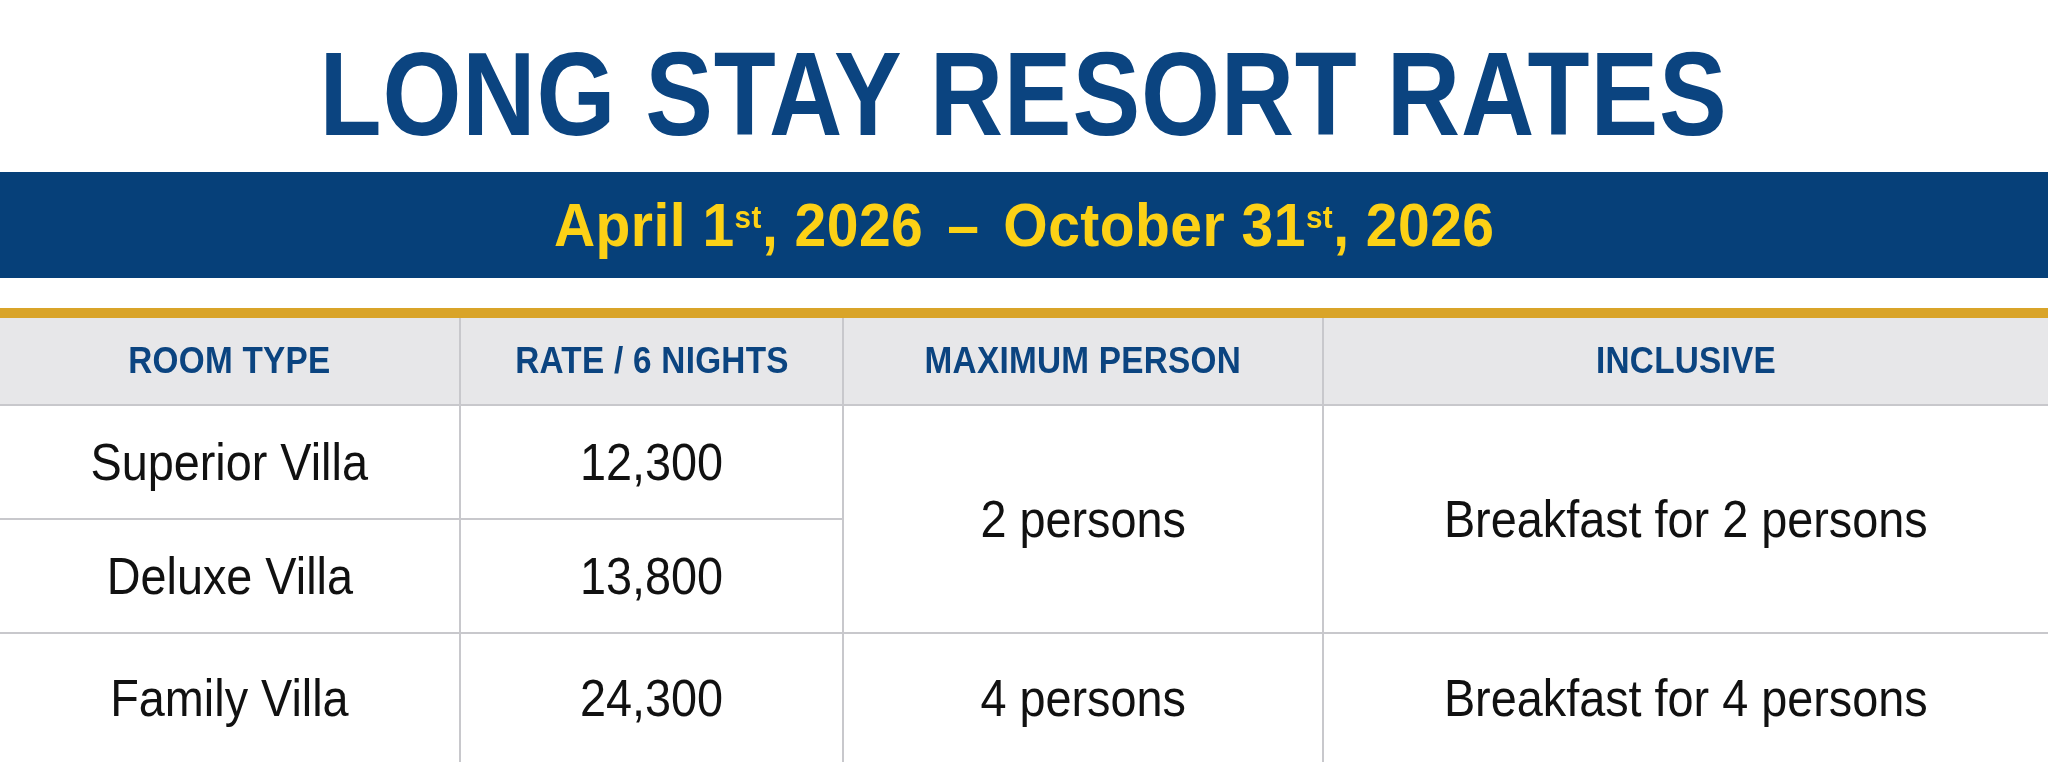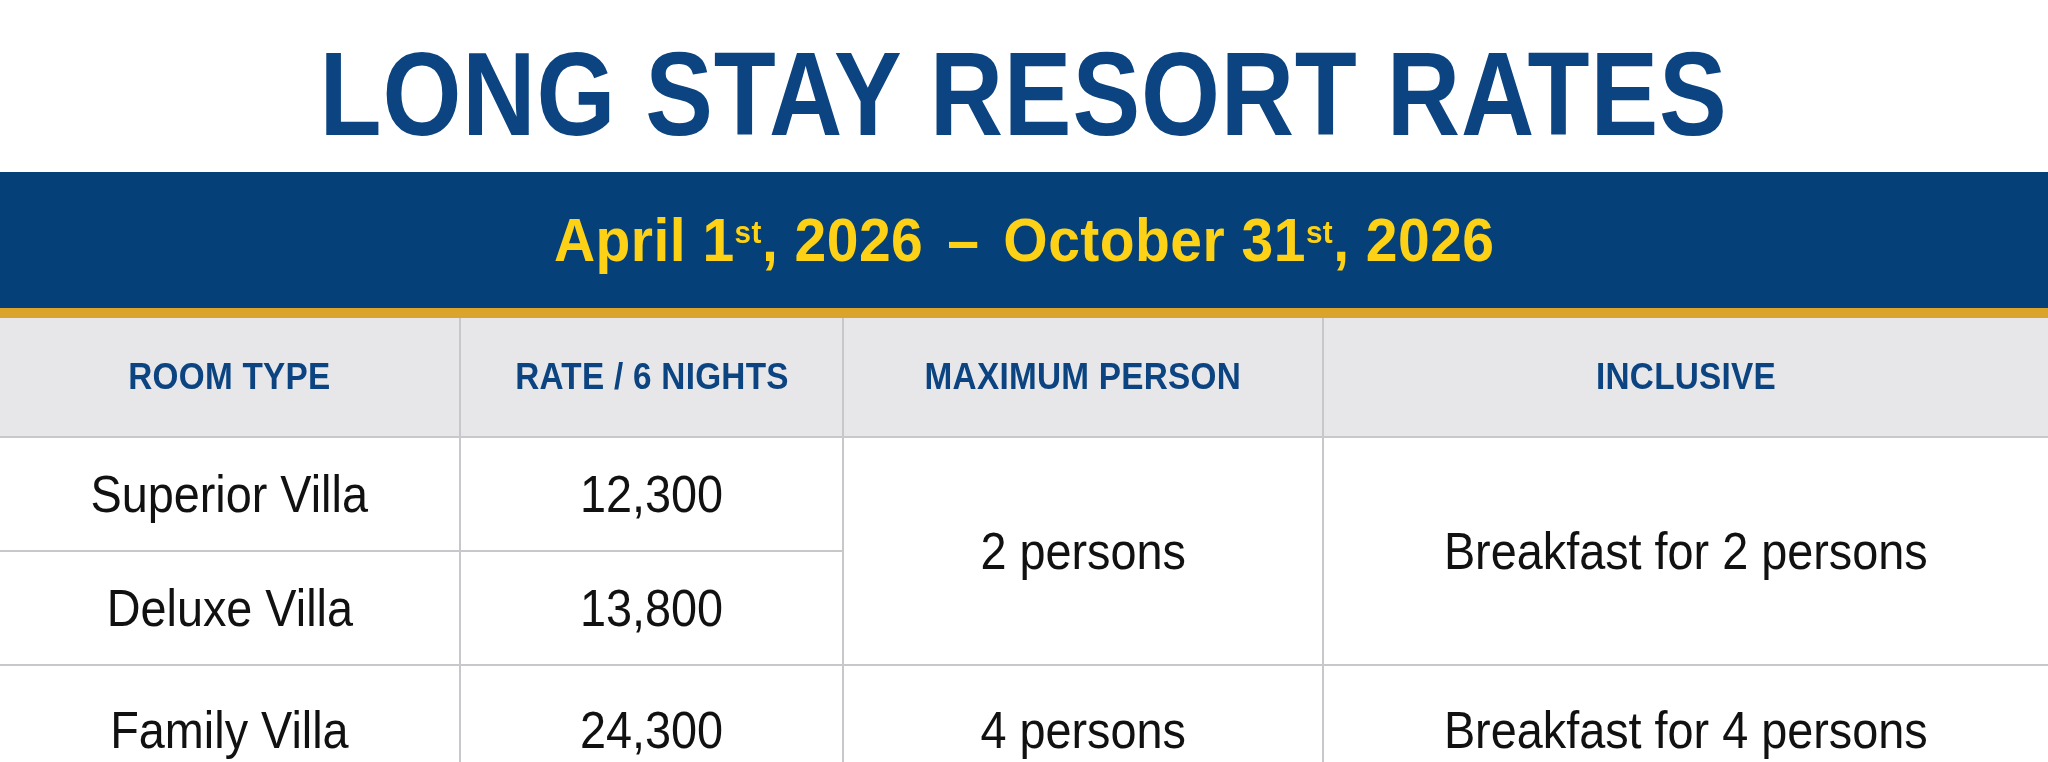--- a/index.html
+++ b/index.html
@@ -44,21 +44,21 @@
     transform-origin: center center;
     white-space: nowrap;
   }
 
   
   .date-band {
     position: absolute;
     left: 0;
     top: 172px;
     width: 2048px;
-    height: 136px;
+    height: 106px;
     background: #064079;
     display: flex;
     align-items: center;
     justify-content: center;
   }
   .date-text {
     color: #fcd116;
     font-family: "Liberation Sans", sans-serif;
     font-weight: bold;
     font-size: 62px;
@@ -103,21 +103,21 @@
   .rate-table col.c1 { width: 460px; }
   .rate-table col.c2 { width: 383px; }
   .rate-table col.c3 { width: 480px; }
   .rate-table col.c4 { width: 725px; }
 
   .rate-table th,
   .rate-table td {
     border: 2px solid #c8c8cc;
     text-align: center;
     vertical-align: middle;
-    padding: 16px;
+    padding: 0;
   }
   .rate-table tr > *:first-child { border-left: none; }
   .rate-table tr > *:last-child { border-right: none; }
   .rate-table thead th { border-top: none; }
 
   thead th {
     background: #e7e7e9;
     height: 86px;
     color: #0b4480;
     font-family: "Liberation Sans", sans-serif;

